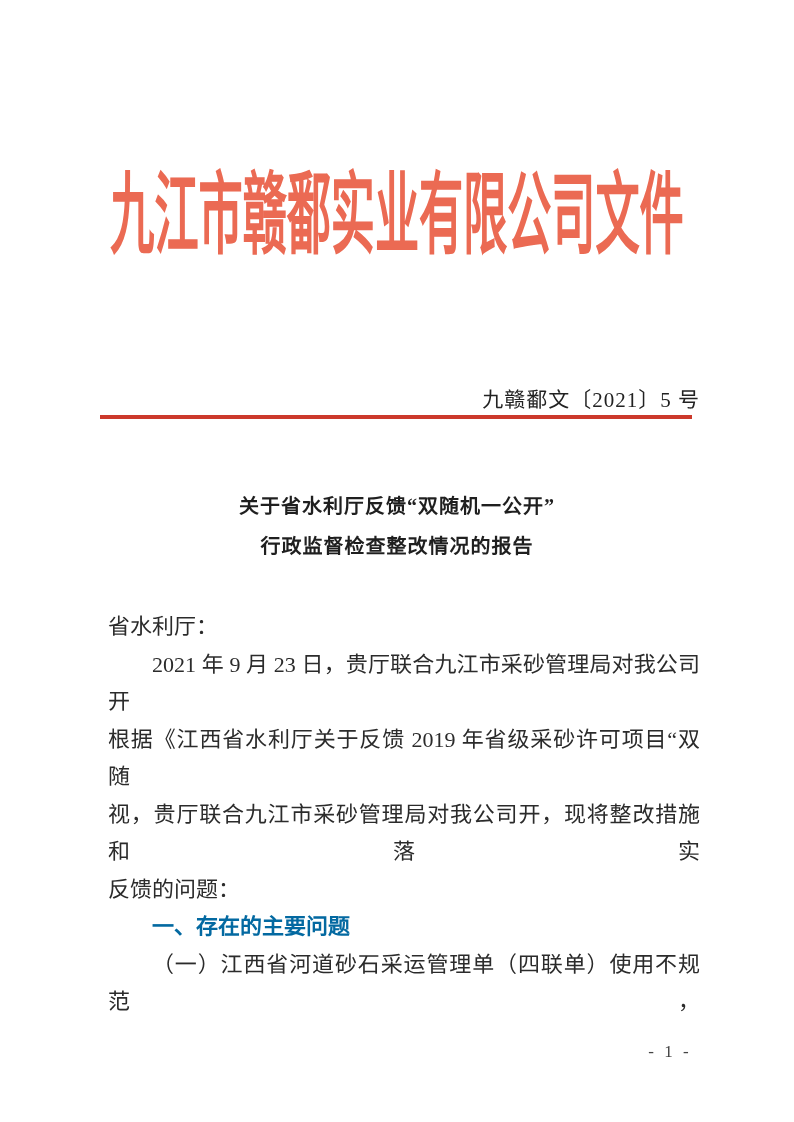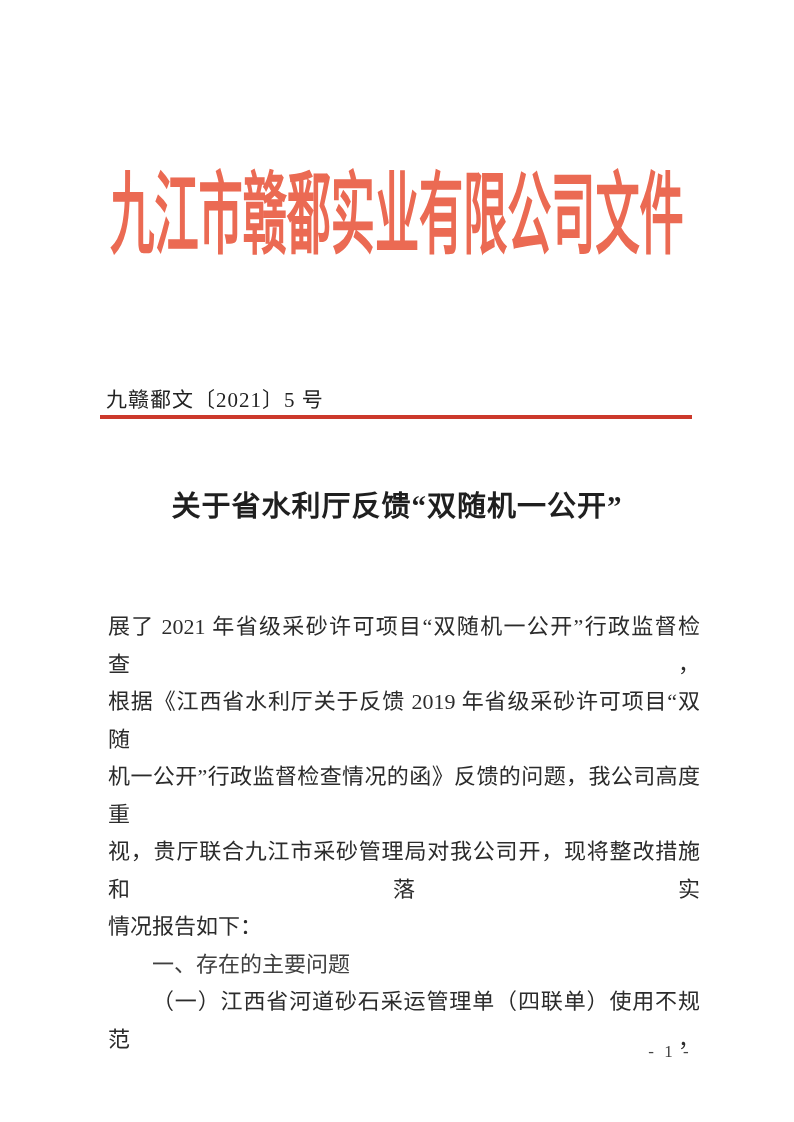--- a/index.html
+++ b/index.html
@@ -44,21 +44,21 @@
     font-family: "Liberation Serif", "DejaVu Serif", serif;
   }
 
   
   .meta-row {
     position: absolute;
     top: 383px;
     left: 106px;
     width: 594px;
     display: flex;
-    justify-content: space-between;
+    justify-content: flex-end;
     align-items: baseline;
     font-size: 21px;
     line-height: 26px;
     color: #222222;
     letter-spacing: 1px;
   }
 
   
   .red-rule {
     position: absolute;
@@ -69,21 +69,21 @@
     background: var(--rule-red, #cc392b);
   }
 
   
   .doc-title {
     position: absolute;
     top: 482px;
     left: 0;
     width: 100%;
     text-align: center;
-    font-size: 29px;
+    font-size: 20px;
     line-height: 40px;
     font-weight: 700;
     letter-spacing: 1px;
     color: var(--title-dark, #1f1f1f);
     font-family: "Liberation Serif", "DejaVu Serif", serif;
   }
 
   
   .doc-body {
     position: absolute;
@@ -92,22 +92,22 @@
     width: 592px;
     font-size: 22px;
     line-height: 37.5px;
     color: var(--text-dark, #2b2b2b);
   }
   .line { text-align: justify; }
   .line.fill { text-align-last: justify; }
   .line.indent { text-indent: 44px; }
   .line.heading {
     font-family: "Liberation Sans", "DejaVu Sans", sans-serif;
-    font-weight: 400;
-    color: #404040;
+    font-weight: 700;
+    color: #0369a1;
   }
 
   
   .page-number {
     position: absolute;
     top: 1038px;
     left: 640px;
     width: 60px;
     text-align: center;
     font-size: 17px;
@@ -126,29 +126,30 @@
   </div>
 
   <div class="meta-row">
     <span>九赣鄱文〔2021〕5 号</span>
   </div>
 
   <div class="red-rule"></div>
 
   <div class="doc-title">
     <div>关于省水利厅反馈“双随机一公开”</div>
+    <div>行政监督检查整改情况的报告</div>
   </div>
 
   <div class="doc-body">
+    <div class="line">省水利厅：</div>
 
-    <div class="line fill">展了 2021 年省级采砂许可项目“双随机一公开”行政监督检查，</div>
+    <div class="line fill indent">2021 年 9 月 23 日，贵厅联合九江市采砂管理局对我公司开</div>
     <div class="line fill">根据《江西省水利厅关于反馈 2019 年省级采砂许可项目“双随</div>
-    <div class="line fill">机一公开”行政监督检查情况的函》反馈的问题，我公司高度重</div>
     <div class="line fill">视，贵厅联合九江市采砂管理局对我公司开，现将整改措施和落实</div>
-    <div class="line">情况报告如下：</div>
+    <div class="line">反馈的问题：</div>
 
     <div class="line heading indent">一、存在的主要问题</div>
 
     <div class="line fill indent">（一）江西省河道砂石采运管理单（四联单）使用不规范，</div>
 
   </div>
 
   <div class="page-number">- 1 -</div>
 
 </div>

